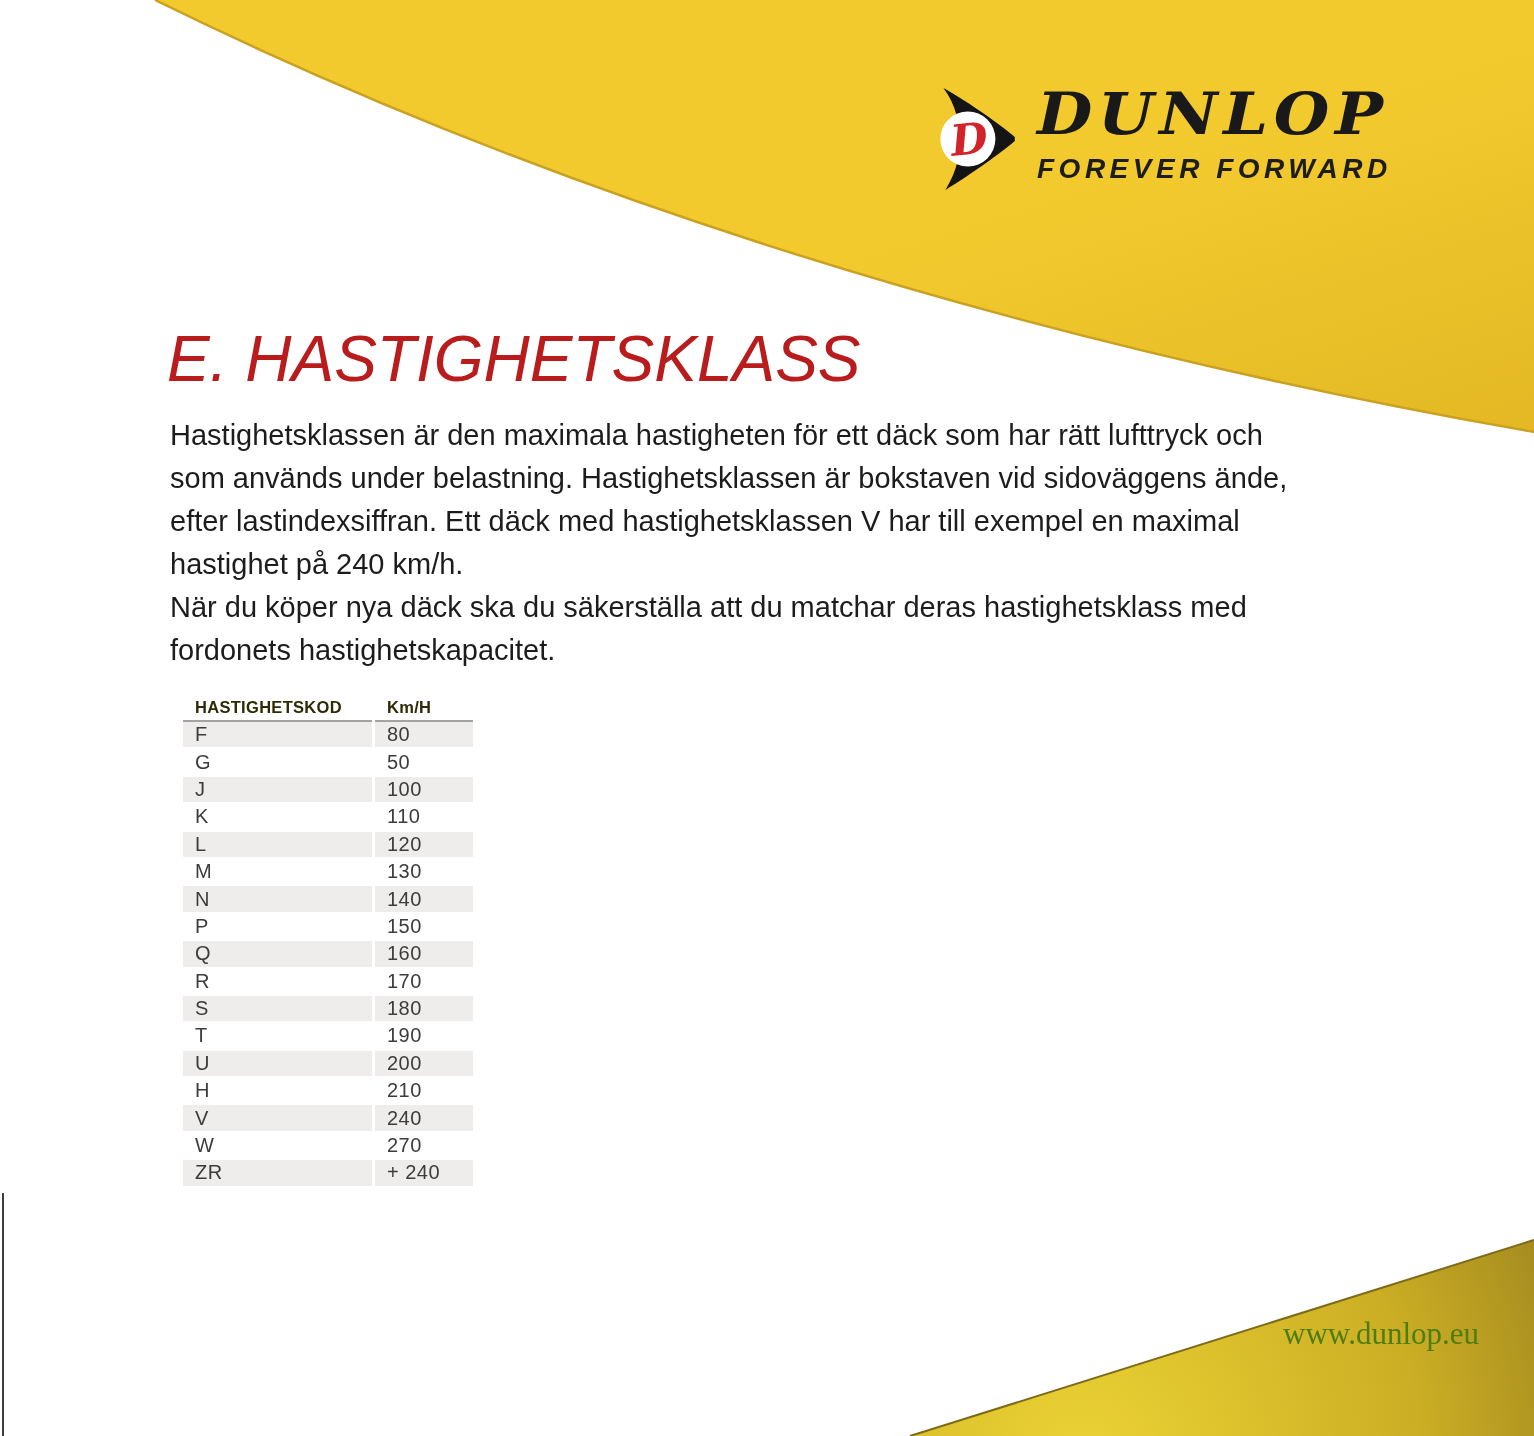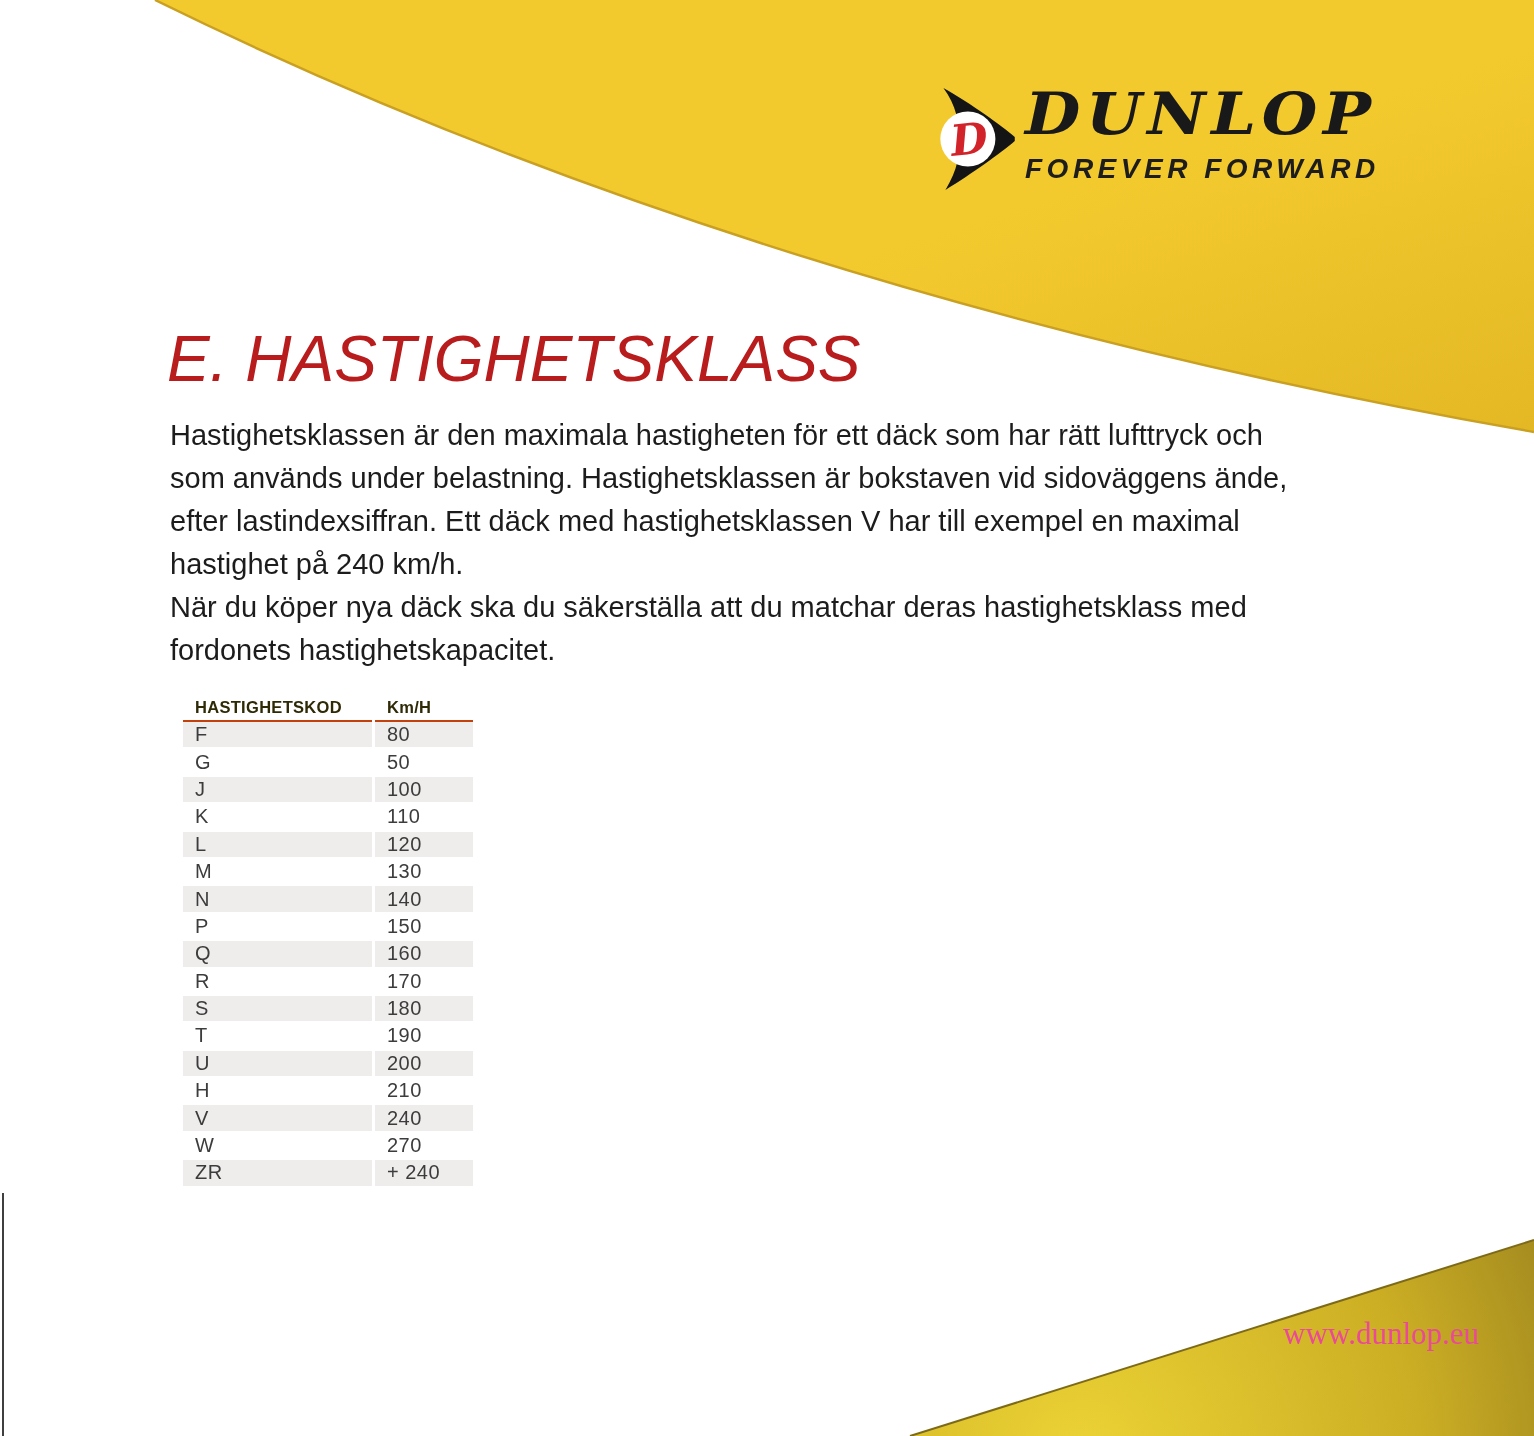--- a/index.html
+++ b/index.html
@@ -7,21 +7,21 @@
     position:relative;width:1534px;height:1436px;overflow:hidden;background:#ffffff;
     font-family:"Liberation Sans",sans-serif;
   }
   
   .banner-svg{position:absolute;left:0;pointer-events:none;}
   #top-banner{top:0;}
   #bottom-banner{bottom:0;}
   
   #logo{position:absolute;left:933px;top:84px;display:flex;align-items:flex-start;}
   #logo-icon{width:84px;height:102px;margin-top:4px;}
-  #logo-textcol{margin-left:8px;}
+  #logo-textcol{margin-left:20px;}
   #brand-word{
     font-family:"DejaVu Serif",serif;font-weight:bold;font-style:italic;
     font-size:57px;line-height:60px;letter-spacing:5px;color:#191919;
     transform:scaleX(1.12);transform-origin:left top;white-space:nowrap;
   }
   #brand-tagline{
     font-family:"Liberation Sans",sans-serif;font-weight:bold;font-style:italic;
     font-size:28px;letter-spacing:4.5px;color:#1d1d1d;margin-top:9px;white-space:nowrap;text-align:center;
   }
   
@@ -37,35 +37,35 @@
   #para-1{top:414px;}
   #para-2{top:586px;}
   
   #speed-table{
     position:absolute;left:183px;top:694px;width:290px;
     border-collapse:collapse;table-layout:fixed;
   }
   #speed-table th{
     height:26px;font-size:16.5px;font-weight:bold;text-align:left;
     padding:0 0 0 12px;color:#2e2a05;letter-spacing:0.3px;
-    border-bottom:2px solid #c2410c;
+    border-bottom:2px solid #a3a3a3;
   }
   #speed-table th:first-child,#speed-table td:first-child{
     width:177px;border-right:3px solid #ffffff;
   }
   #speed-table td{
     height:25.4px;font-size:20px;color:#3c3c3c;padding:0 0 0 12px;
     letter-spacing:0.5px;border-bottom:2px solid #ffffff;
   }
   #speed-table tbody tr:nth-child(odd) td{background:#efedec;}
   #speed-table tbody tr:nth-child(even) td{background:#ffffff;}
   
   #footer-link{
     position:absolute;left:1283px;top:1316px;
-    font-family:"Liberation Serif",serif;font-size:31px;color:#ec4899;
+    font-family:"Liberation Serif",serif;font-size:31px;color:#4d7c0f;
     text-decoration:none;white-space:nowrap;
   }
   #left-edge-line{
     position:absolute;left:2px;top:1193px;width:2px;height:243px;background:#3f3f3f;
   }
 </style>
 </head>
 <body>
 
 <div id="page">

